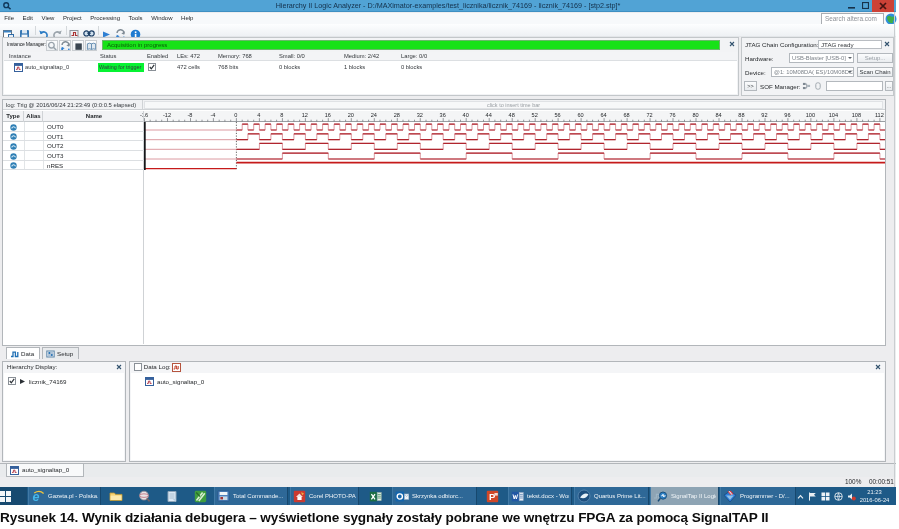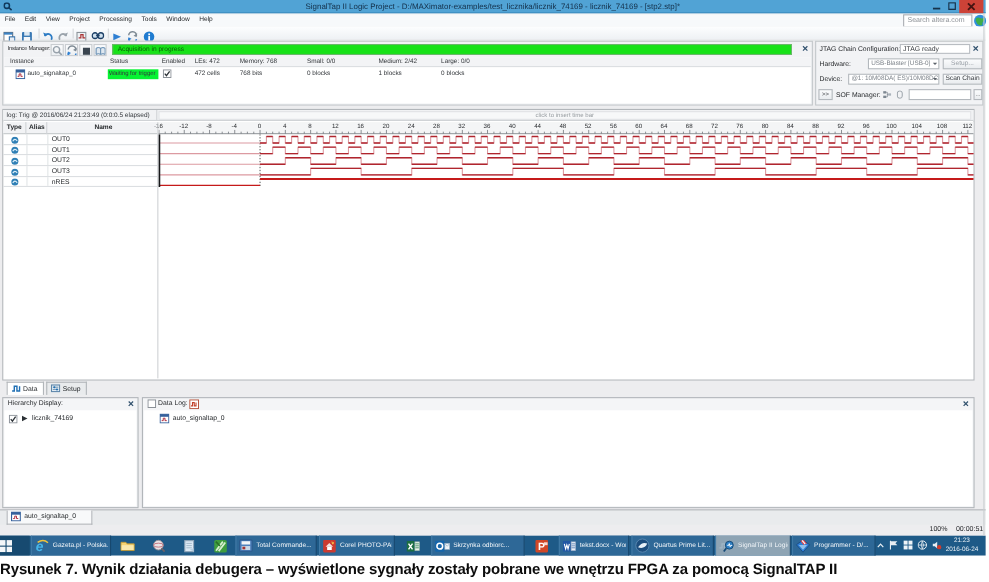--- a/index.html
+++ b/index.html
@@ -150,21 +150,21 @@
 
 <div id="shot">
 
   <div id="titlebar">
     <span id="app-icon">
         <svg width="8" height="8">
           <circle cx="3.2" cy="3.2" r="2.4" fill="none" stroke="#10395c" stroke-width="1.4"></circle>
           <path d="M5 5 L7.6 7.2" stroke="#10395c" stroke-width="1.6"></path>
         </svg>
       </span>
-    <span id="window-title">SignalTap II Logic Project - D:/MAXimator-examples/test_licznika/licznik_74169 - licznik_74169 - [stp2.stp]*</span>
+    <span id="window-title">Hierarchy II Logic Analyzer - D:/MAXimator-examples/test_licznika/licznik_74169 - licznik_74169 - [stp2.stp]*</span>
     <span id="btn-min" class="winbtn"><svg width="7" height="7">
           <rect x="0" y="5" width="7" height="1.6" fill="#16324a"></rect>
         </svg></span>
     <span id="btn-max" class="winbtn"><svg width="7" height="7">
           <rect x="0.5" y="0.5" width="6" height="6" fill="none" stroke="#16324a" stroke-width="1.2"></rect>
         </svg></span>
     <span id="btn-close" class="winbtn"><svg width="8" height="8">
           <path d="M1 1 L7 7 M7 1 L1 7" stroke="#441311" stroke-width="1.7"></path>
         </svg></span>
   </div>
@@ -773,13 +773,13 @@
       </div>
     <div id="tbclock">
         <div>21:23</div>
         <div>2016-06-24</div>
       </div>
   </div>
 
 </div>
 
 <div id="win-edge" style="position:absolute; left:894px; top:12px; width:1px; height:475px; background:#c9cdd0;"></div>
-<div id="caption">Rysunek 7. Wynik działania debugera – wyświetlone sygnały zostały pobrane we wnętrzu FPGA za pomocą SignalTAP II</div>
+<div id="caption">Rysunek 14. Wynik działania debugera – wyświetlone sygnały zostały pobrane we wnętrzu FPGA za pomocą SignalTAP II</div>
 
 </body></html>

